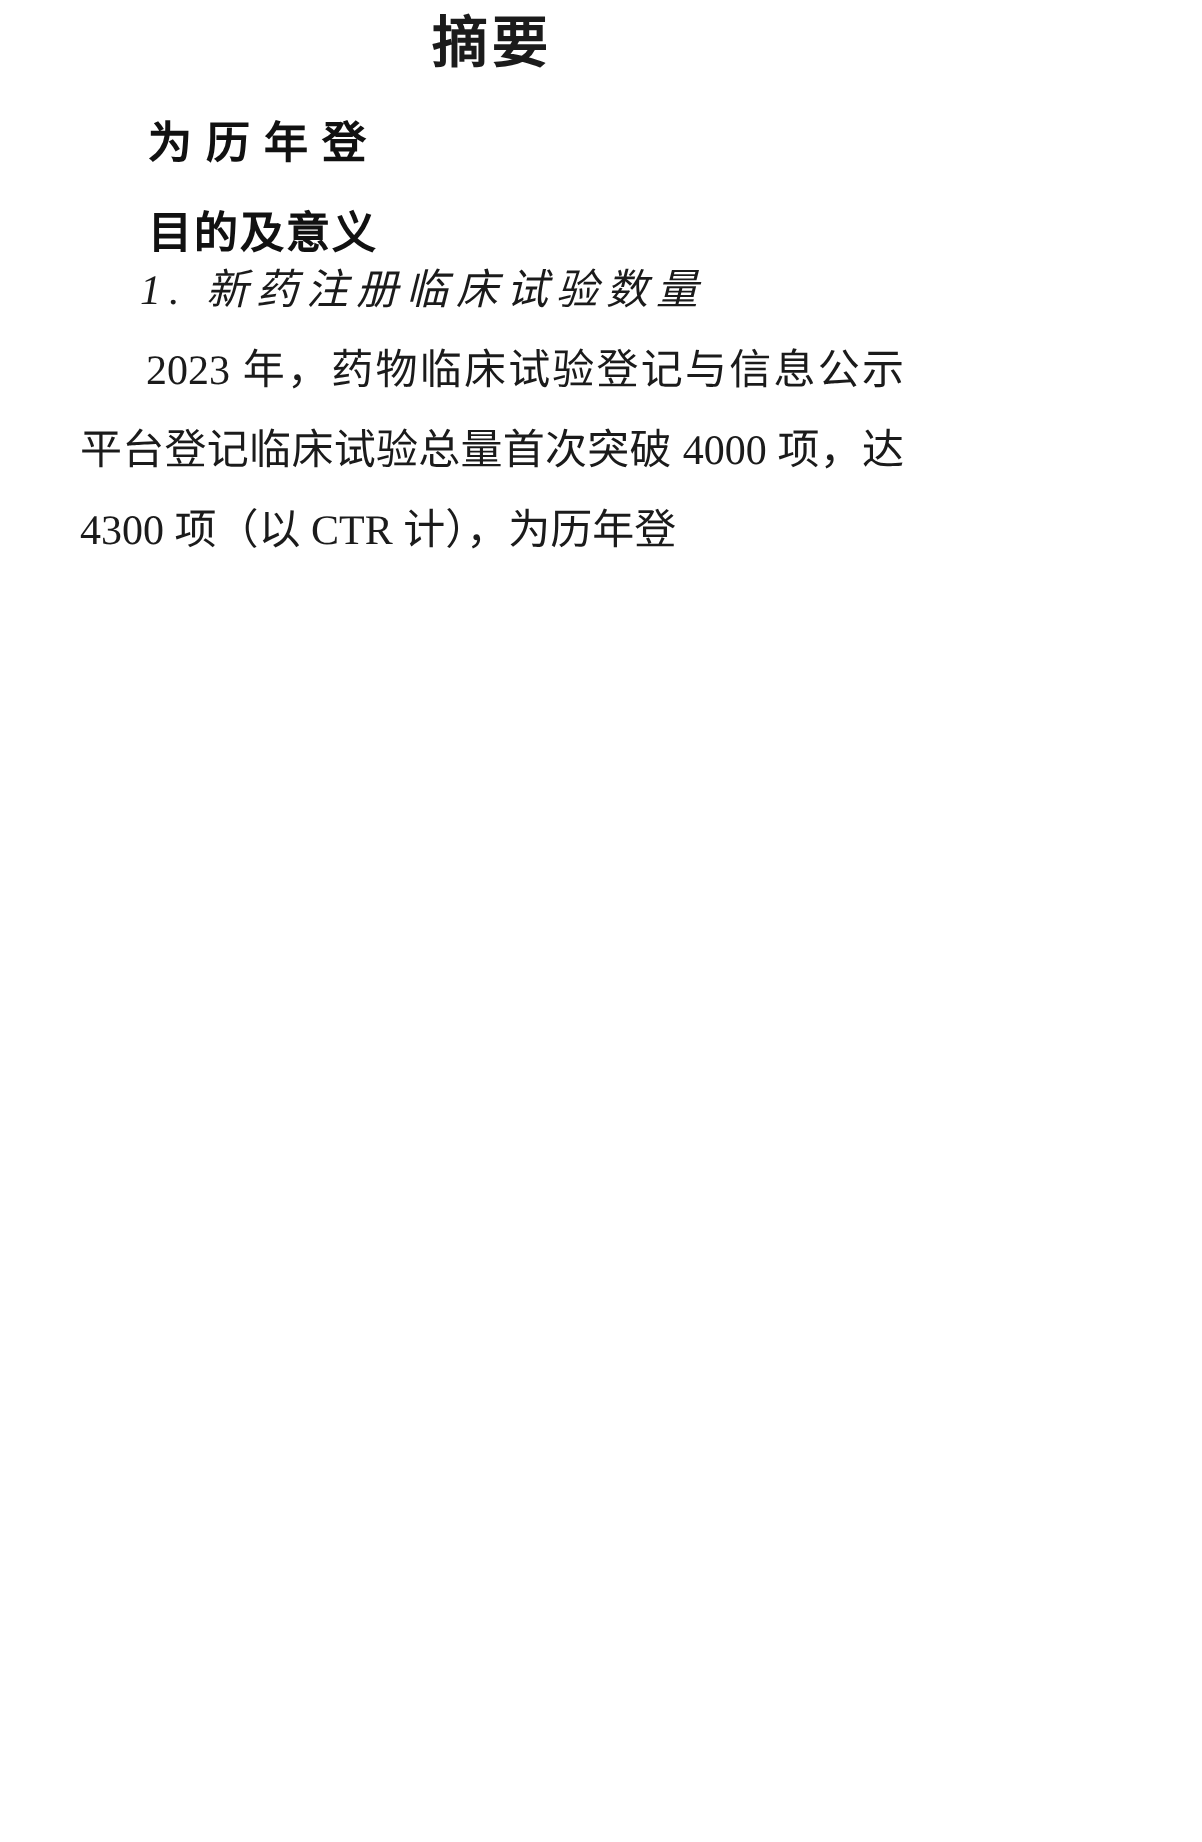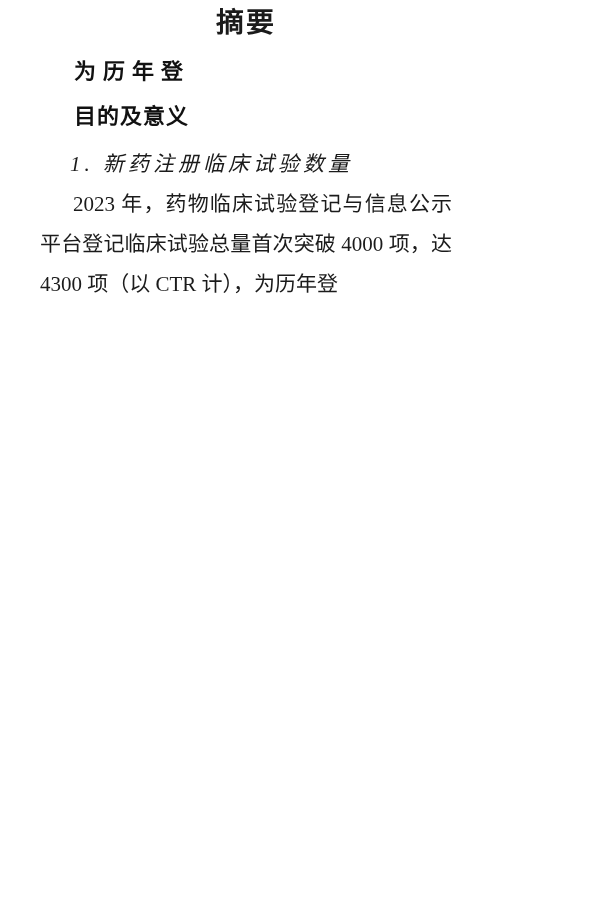--- a/index.html
+++ b/index.html
@@ -44,21 +44,21 @@
   .body-para {
     margin: 9px 0 0 0;
     font-size: 21px;
     line-height: 40px;
     text-align: justify;
     text-indent: 33px;
     word-break: break-all;
   }
   .body-para.tight { margin-top: 4px; }
   .sub-heading {
-    margin: 19px 0 0 30px;
+    margin: 0 0 0 30px;
     font-size: 21px;
     line-height: 32px;
     font-style: italic;
     letter-spacing: 4px;
     font-family: "Liberation Serif", "DejaVu Serif", serif;
   }
 </style>
 </head>
 <body>
 

